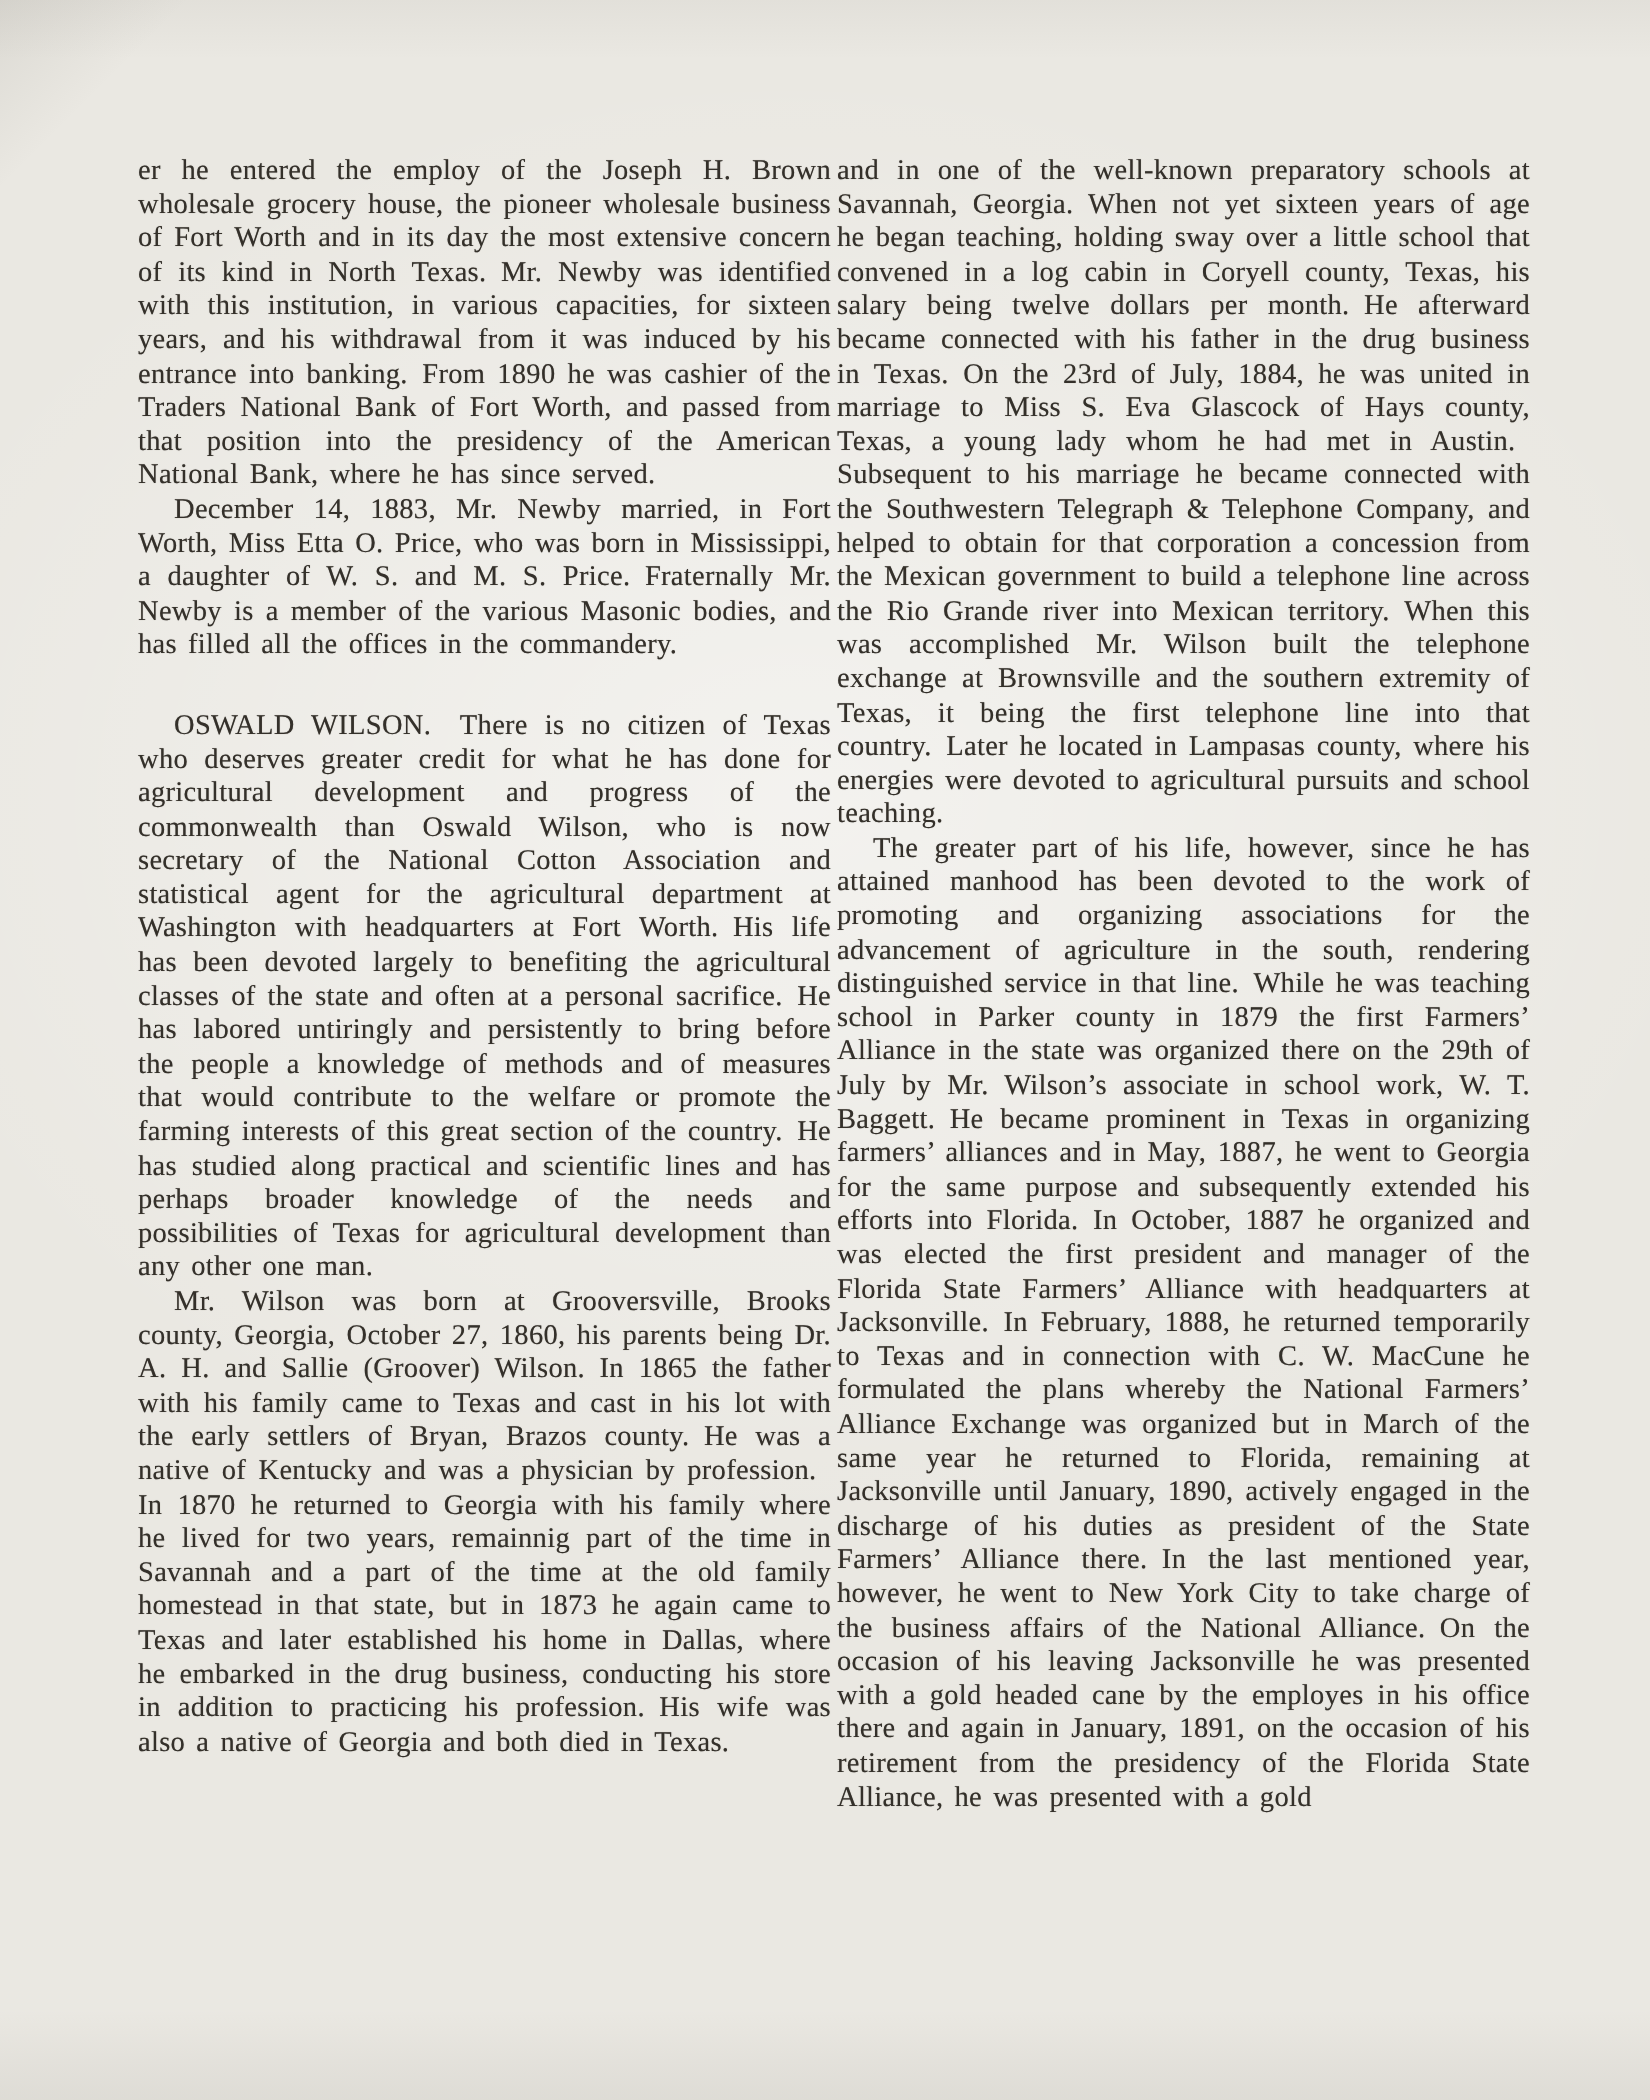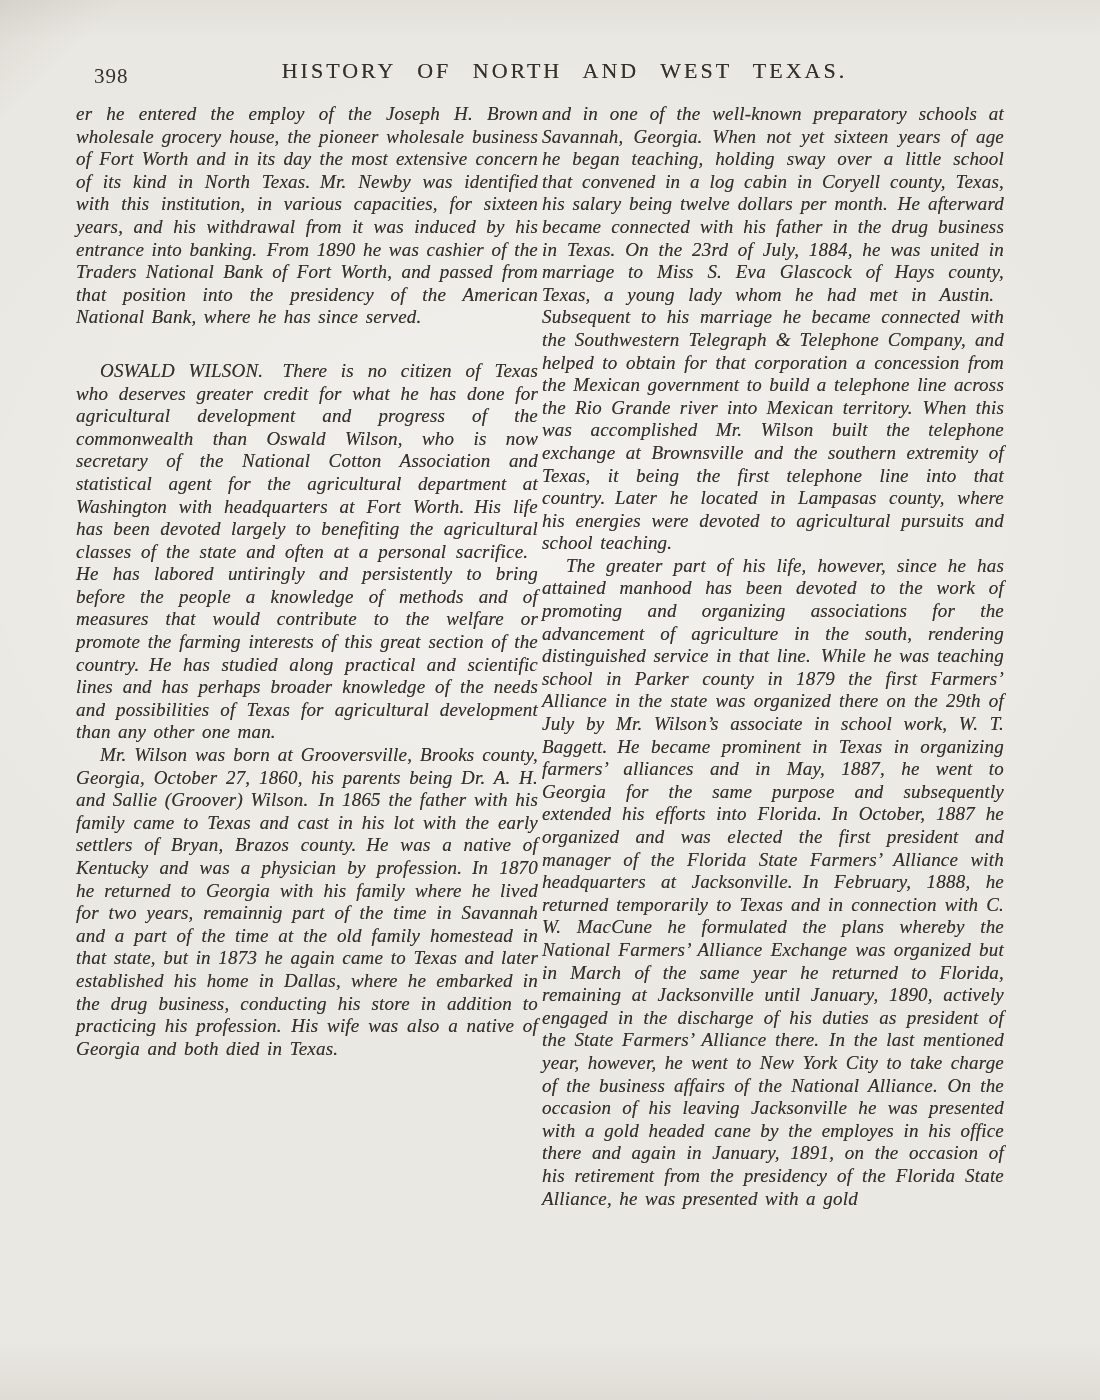--- a/index.html
+++ b/index.html
@@ -44,25 +44,24 @@
     font-size: 22px;
     font-weight: normal;
     letter-spacing: 3px;
     word-spacing: 13px;
     color: var(--ink, #34302a);
     text-shadow: 0 0 0.6px rgba(40,36,30,0.55);
   }
   .columns {
     position: absolute;
     top: 103px;
-    left: 76px;
+    left: 92px;
     width: 945px;
     display: flex;
     gap: 4px;
-    font-style: italic;
   }
   .col {
     width: 462px;
     text-align: justify;
     font-size: 19px;
     line-height: 22.6px;
     letter-spacing: 0.2px;
     word-spacing: 2.5px;
     text-shadow: 0 0 0.5px rgba(40,36,30,0.5);
   }
@@ -75,29 +74,26 @@
   }
   .col p.section-start {
     margin-top: 31px;
   }
 </style>
 </head>
 <body>
 
 <div class="page">
 
-  <div class="running-header">
-    <span class="page-num">398</span>
-    <h1 class="head-title">HISTORY OF NORTH AND WEST TEXAS.</h1>
-  </div>
 
   <div class="columns">
 
     <section class="col">
       <p class="noindent">er he entered the employ of the Joseph H. Brown wholesale grocery house, the pioneer wholesale business of Fort Worth and in its day the most extensive concern of its kind in North Texas. Mr. Newby was identified with this institution, in various capacities, for sixteen years, and his withdrawal from it was induced by his entrance into banking. From 1890 he was cashier of the Traders National Bank of Fort Worth, and passed from that position into the presidency of the American National Bank, where he has since served.</p>
+      <p>December 14, 1883, Mr. Newby married, in Fort Worth, Miss Etta O. Price, who was born in Mississippi, a daughter of W. S. and M. S. Price. Fraternally Mr. Newby is a member of the various Masonic bodies, and has filled all the offices in the commandery.</p>
       <p class="section-start">OSWALD WILSON. There is no citizen of Texas who deserves greater credit for what he has done for agricultural development and progress of the commonwealth than Oswald Wilson, who is now secretary of the National Cotton Association and statistical agent for the agricultural department at Washington with headquarters at Fort Worth. His life has been devoted largely to benefiting the agricultural classes of the state and often at a personal sacrifice. He has labored untiringly and persistently to bring before the people a knowledge of methods and of measures that would contribute to the welfare or promote the farming interests of this great section of the country. He has studied along practical and scientific lines and has perhaps broader knowledge of the needs and possibilities of Texas for agricultural development than any other one man.</p>
       <p>Mr. Wilson was born at Grooversville, Brooks county, Georgia, October 27, 1860, his parents being Dr. A. H. and Sallie (Groover) Wilson. In 1865 the father with his family came to Texas and cast in his lot with the early settlers of Bryan, Brazos county. He was a native of Kentucky and was a physician by profession. In 1870 he returned to Georgia with his family where he lived for two years, remainnig part of the time in Savannah and a part of the time at the old family homestead in that state, but in 1873 he again came to Texas and later established his home in Dallas, where he embarked in the drug business, conducting his store in addition to practicing his profession. His wife was also a native of Georgia and both died in Texas.</p>
     </section>
 
     <section class="col">
       <p class="noindent">and in one of the well-known preparatory schools at Savannah, Georgia. When not yet sixteen years of age he began teaching, holding sway over a little school that convened in a log cabin in Coryell county, Texas, his salary being twelve dollars per month. He afterward became connected with his father in the drug business in Texas. On the 23rd of July, 1884, he was united in marriage to Miss S. Eva Glascock of Hays county, Texas, a young lady whom he had met in Austin. Subsequent to his marriage he became connected with the Southwestern Telegraph &amp; Telephone Company, and helped to obtain for that corporation a concession from the Mexican government to build a telephone line across the Rio Grande river into Mexican territory. When this was accomplished Mr. Wilson built the telephone exchange at Brownsville and the southern extremity of Texas, it being the first telephone line into that country. Later he located in Lampasas county, where his energies were devoted to agricultural pursuits and school teaching.</p>
       <p>The greater part of his life, however, since he has attained manhood has been devoted to the work of promoting and organizing associations for the advancement of agriculture in the south, rendering distinguished service in that line. While he was teaching school in Parker county in 1879 the first Farmers’ Alliance in the state was organized there on the 29th of July by Mr. Wilson’s associate in school work, W. T. Baggett. He became prominent in Texas in organizing farmers’ alliances and in May, 1887, he went to Georgia for the same purpose and subsequently extended his efforts into Florida. In October, 1887 he organized and was elected the first president and manager of the Florida State Farmers’ Alliance with headquarters at Jacksonville. In February, 1888, he returned temporarily to Texas and in connection with C. W. MacCune he formulated the plans whereby the National Farmers’ Alliance Exchange was organized but in March of the same year he returned to Florida, remaining at Jacksonville until January, 1890, actively engaged in the discharge of his duties as president of the State Farmers’ Alliance there. In the last mentioned year, however, he went to New York City to take charge of the business affairs of the National Alliance. On the occasion of his leaving Jacksonville he was presented with a gold headed cane by the employes in his office there and again in January, 1891, on the occasion of his retirement from the presidency of the Florida State Alliance, he was presented with a gold</p>
     </section>
 
   </div>

